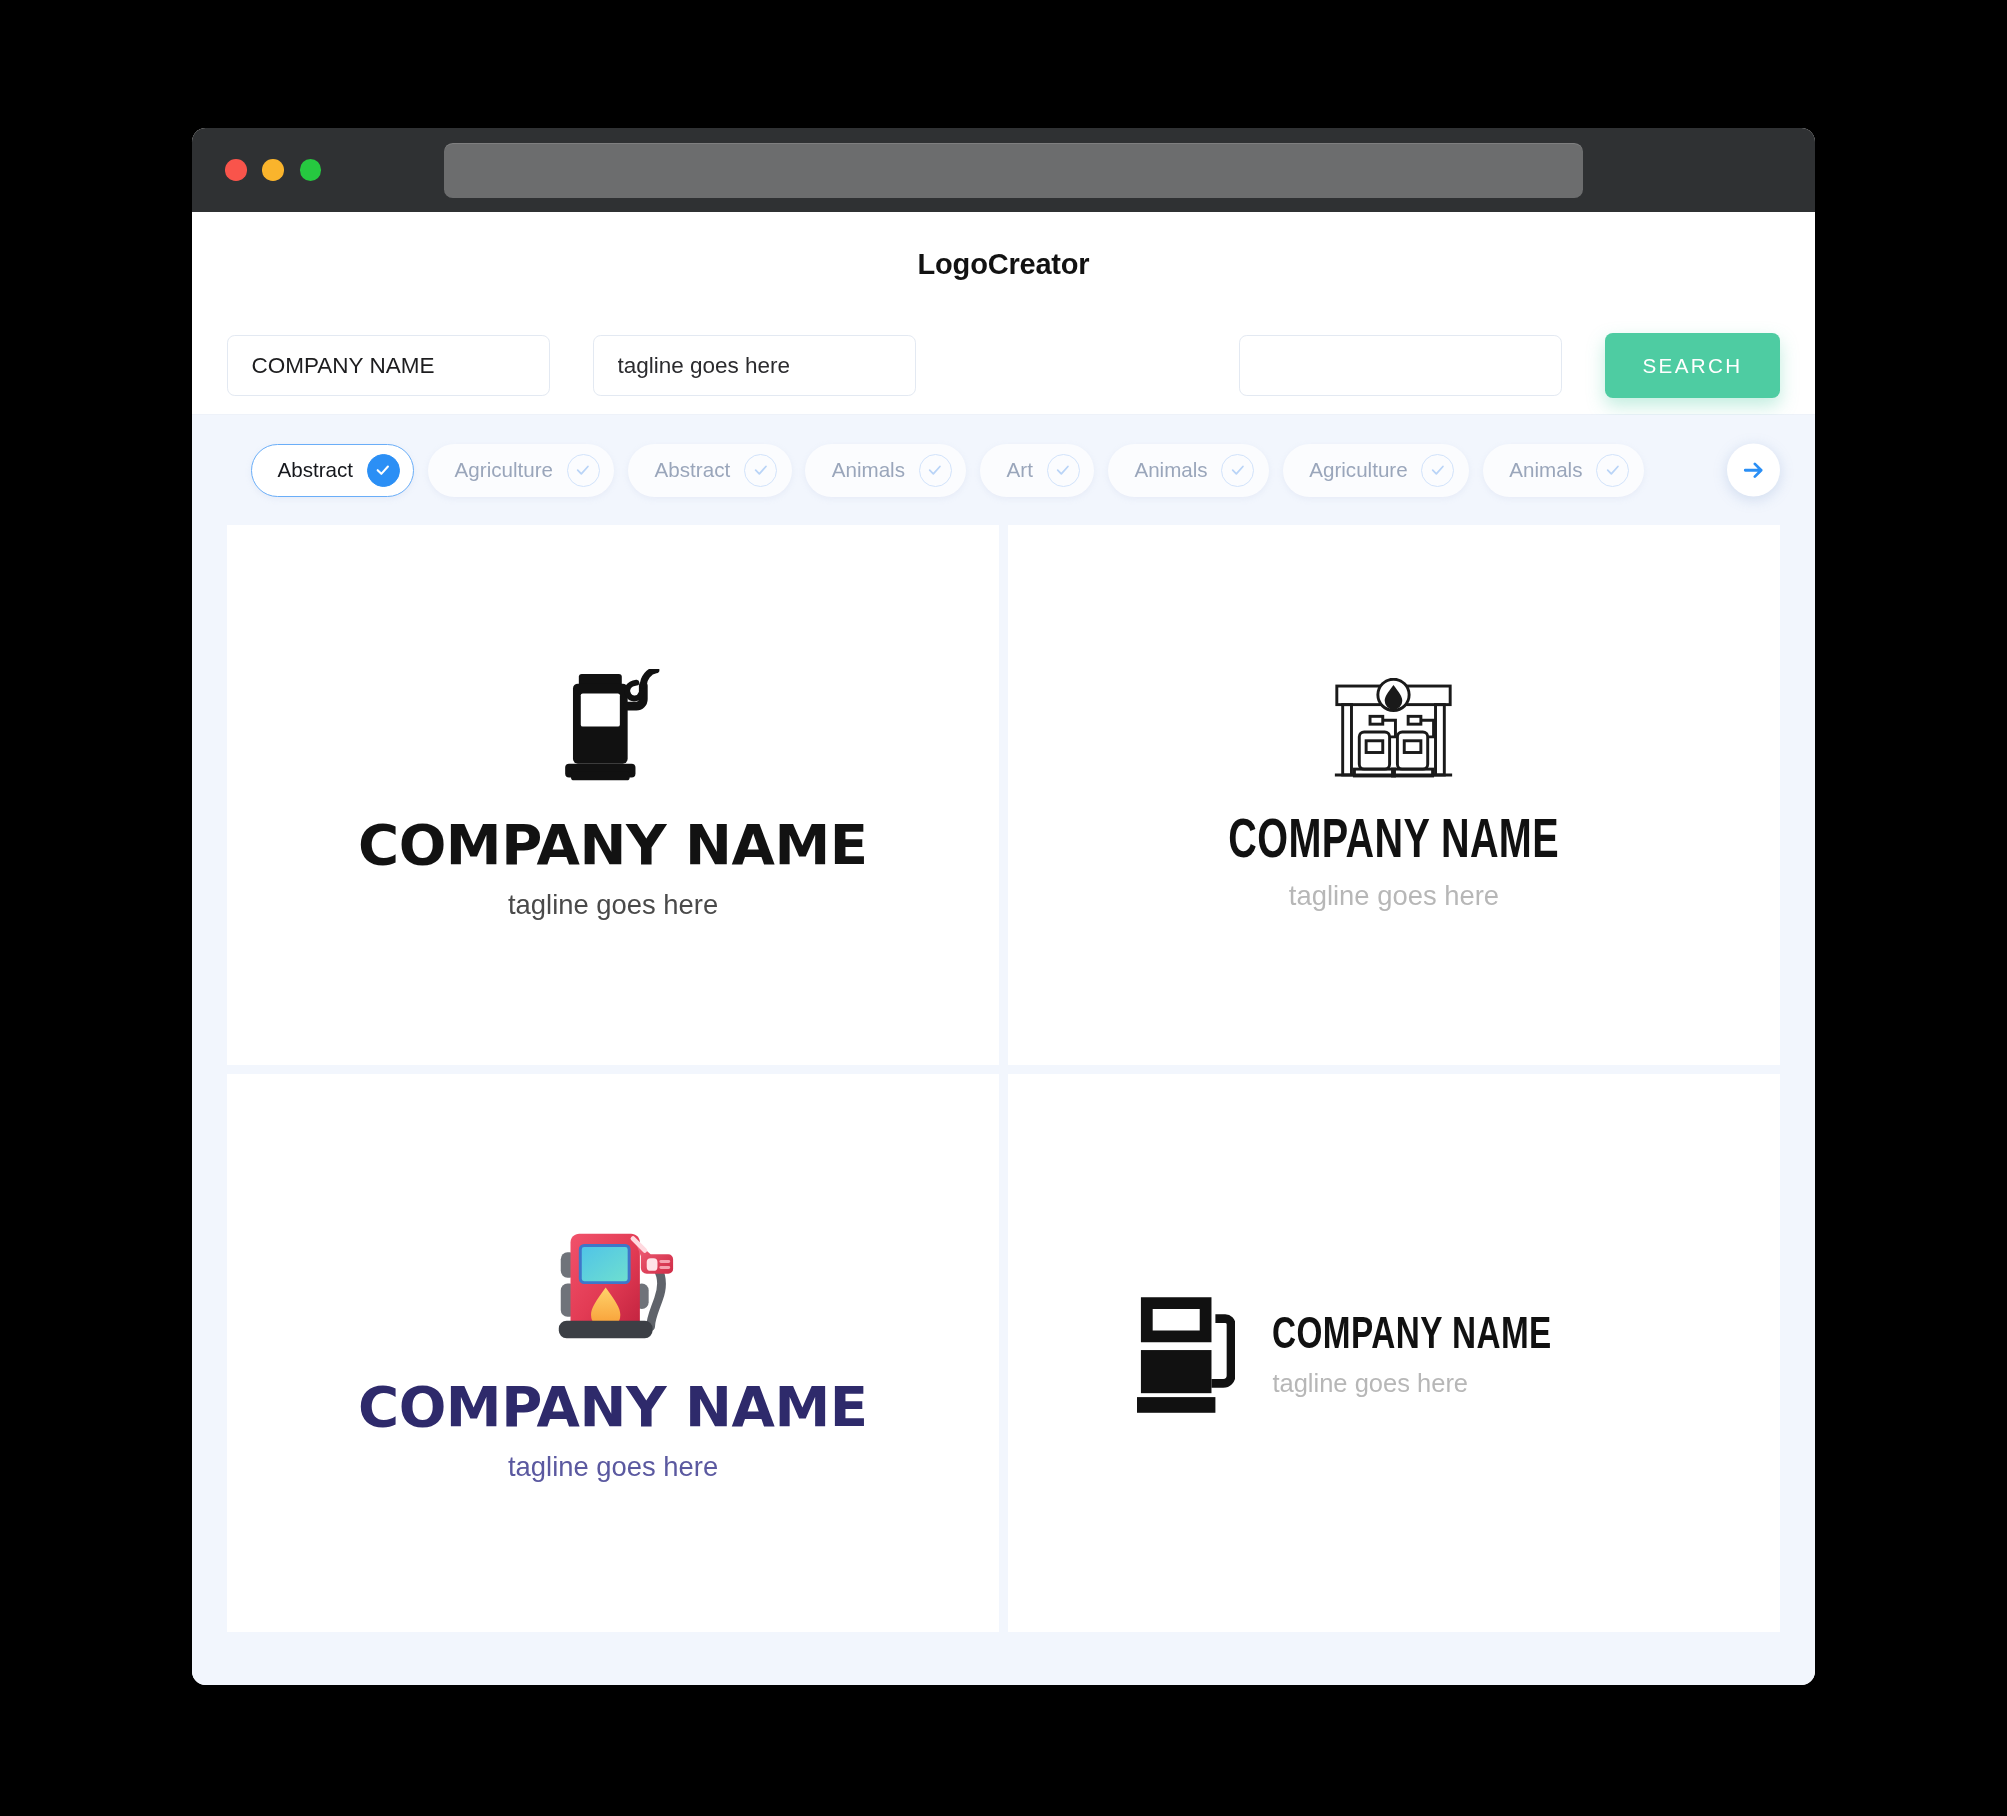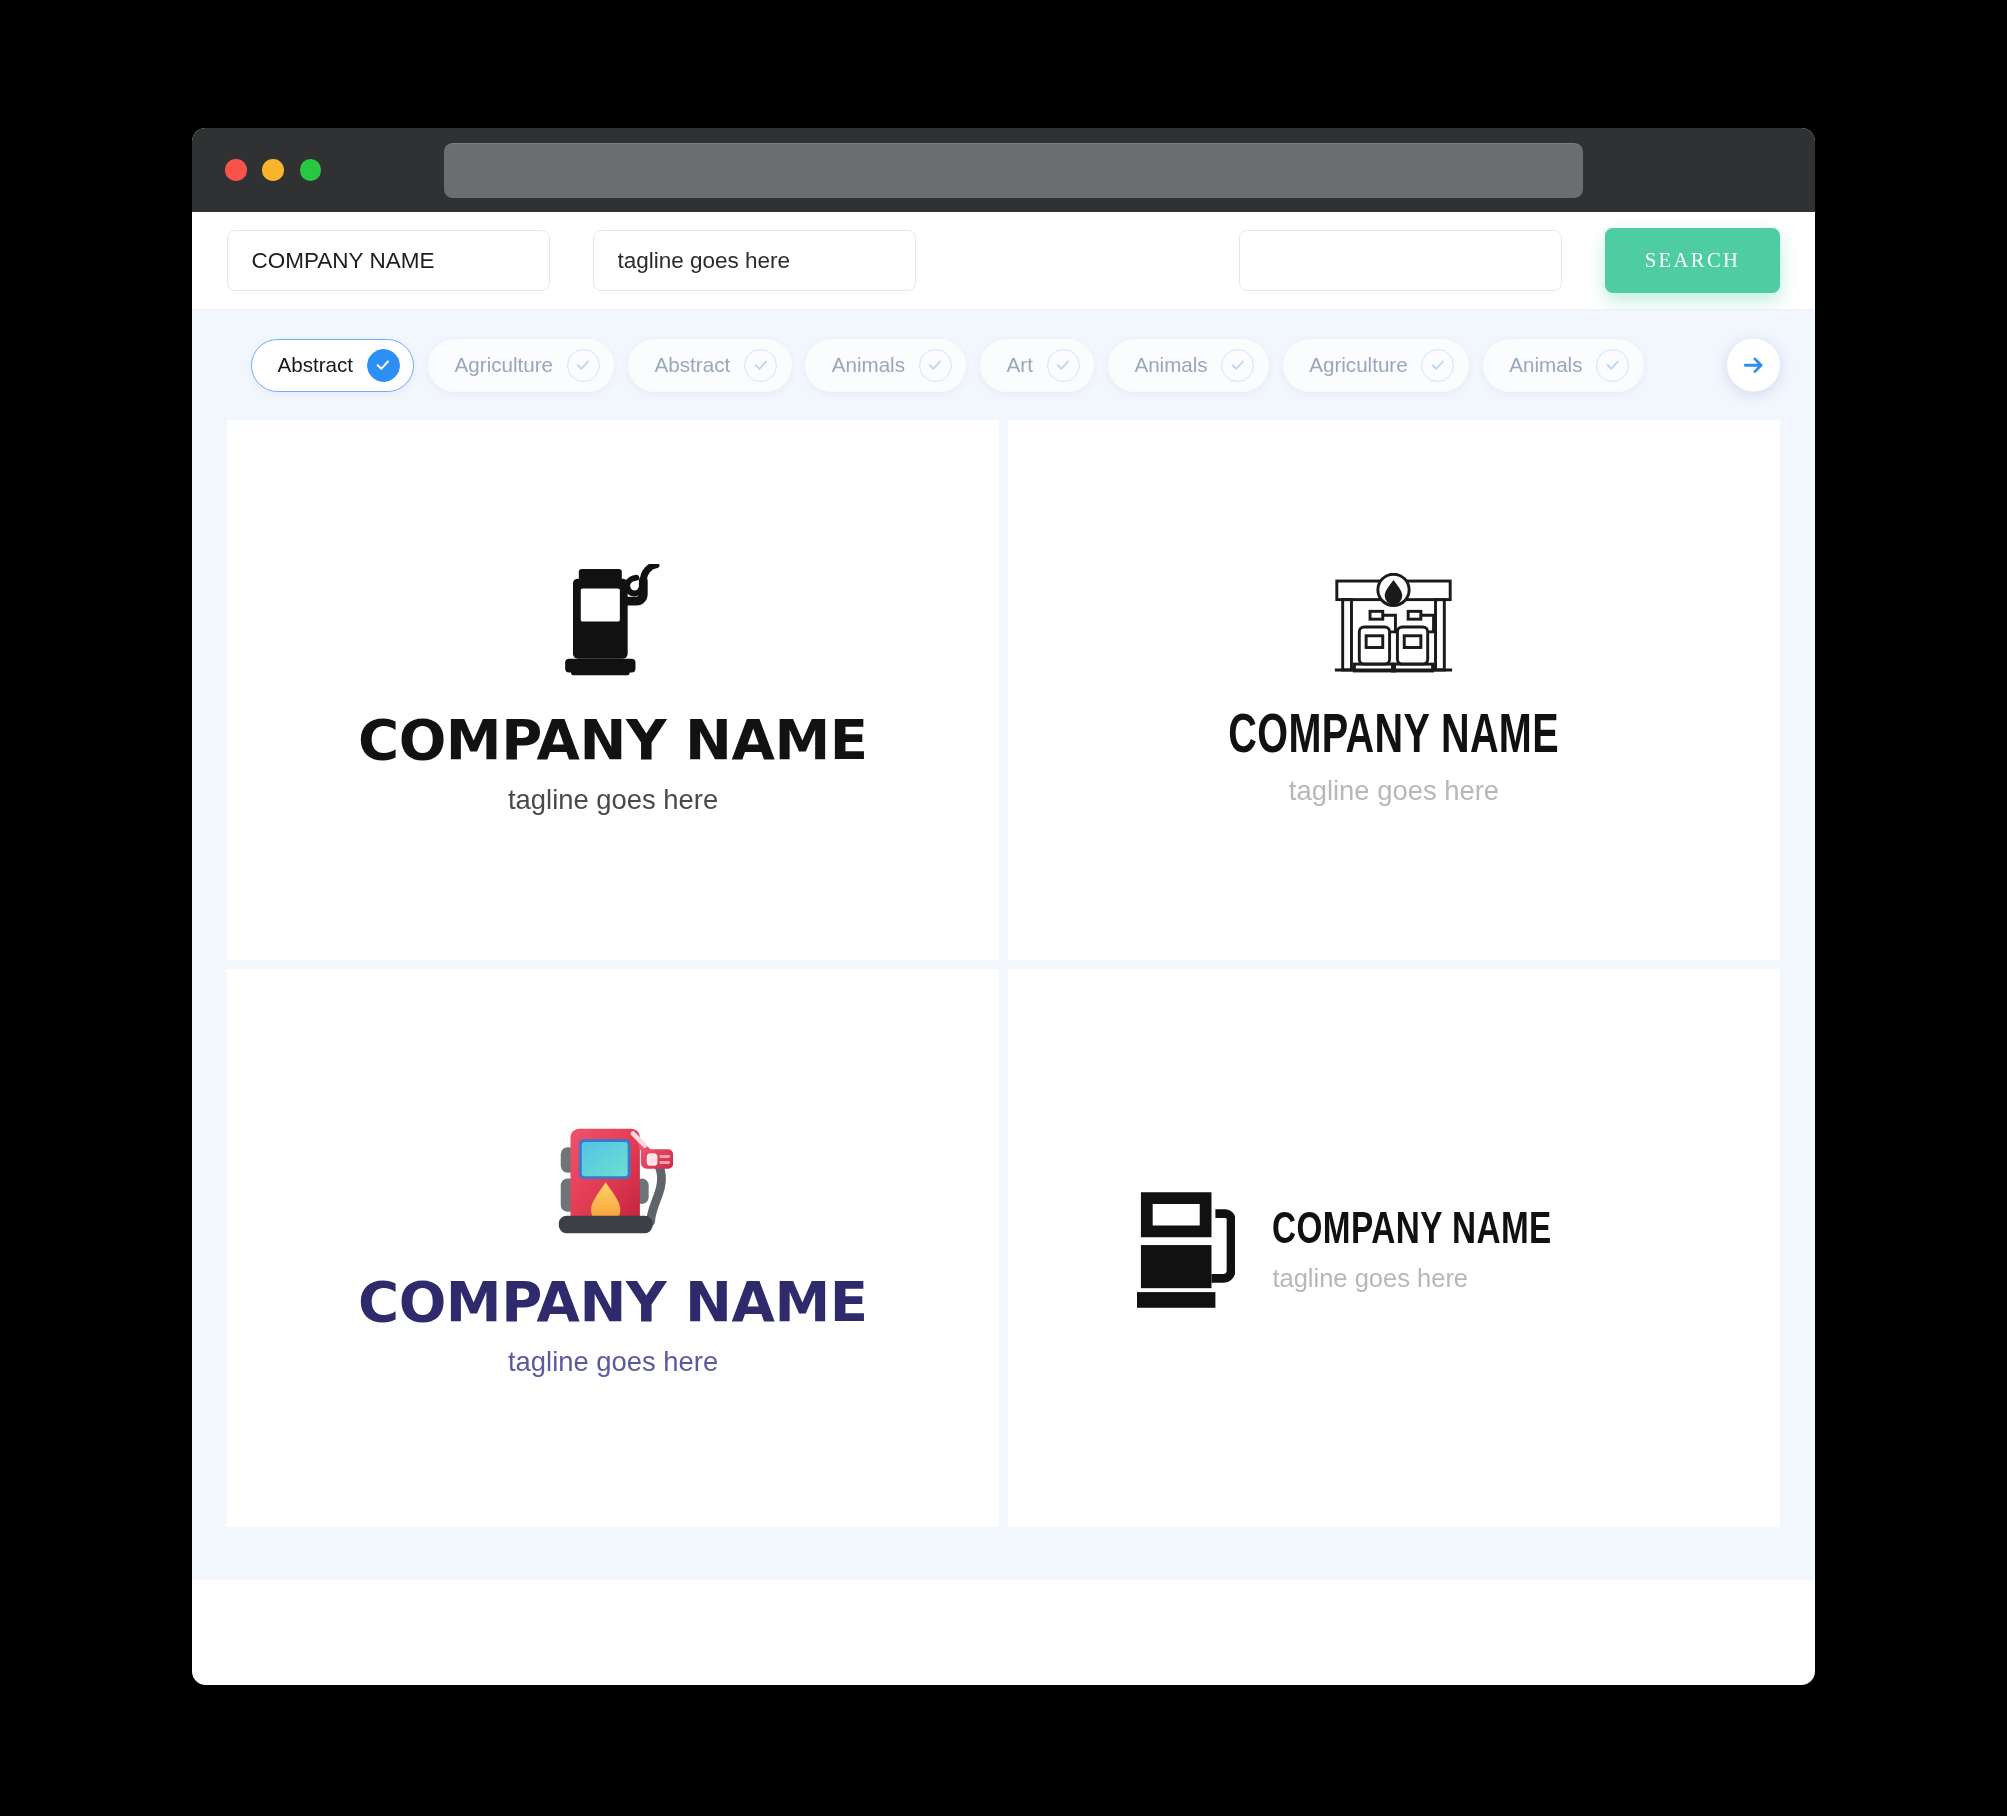--- a/index.html
+++ b/index.html
@@ -106,21 +106,21 @@
   .search-btn {
     margin-left: 43px;
     width: 176px;
     height: 65px;
     border: none;
     border-radius: 7.8px;
     background: #4ecca2;
     color: #ffffff;
     font-size: 20.6px;
     letter-spacing: 2.4px;
-    font-family: Liberation Serif, serif;
+    font-family: Liberation Sans, sans-serif;
     cursor: pointer;
     box-shadow: 0 7.8px 17.6px rgba(78,204,162,0.35);
   }
 
   
   .content {
     background: #f2f6fd;
     height: 1270px;
     box-sizing: border-box;
     padding: 0;
@@ -288,20 +288,23 @@
 
     <div class="titlebar">
       <div class="lights">
         <span class="light red"></span>
         <span class="light yellow"></span>
         <span class="light green"></span>
       </div>
       <div class="urlbar"></div>
     </div>
 
+    <div class="app-header">
+      <div class="app-title">LogoCreator</div>
+    </div>
 
     <div class="search-row">
       <input class="field company" type="text" value="COMPANY NAME" style="">
       <input class="field tagline" type="text" value="tagline goes here" style="">
       <input class="field extra" type="text" placeholder="" style="">
       <button class="search-btn">SEARCH</button>
     </div>
 
     <div class="content">
 

